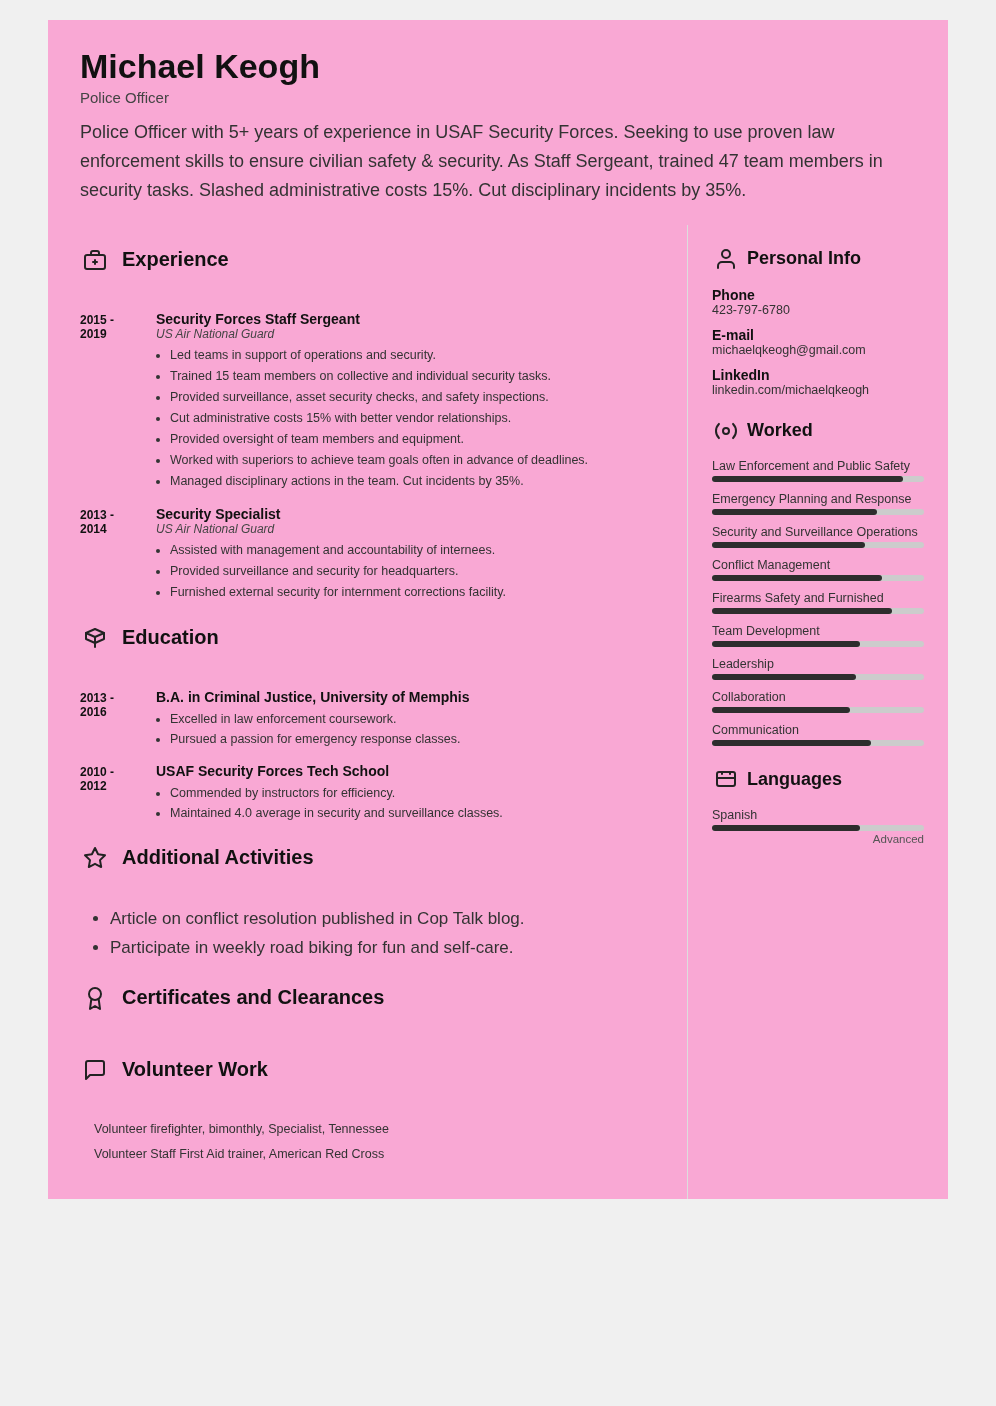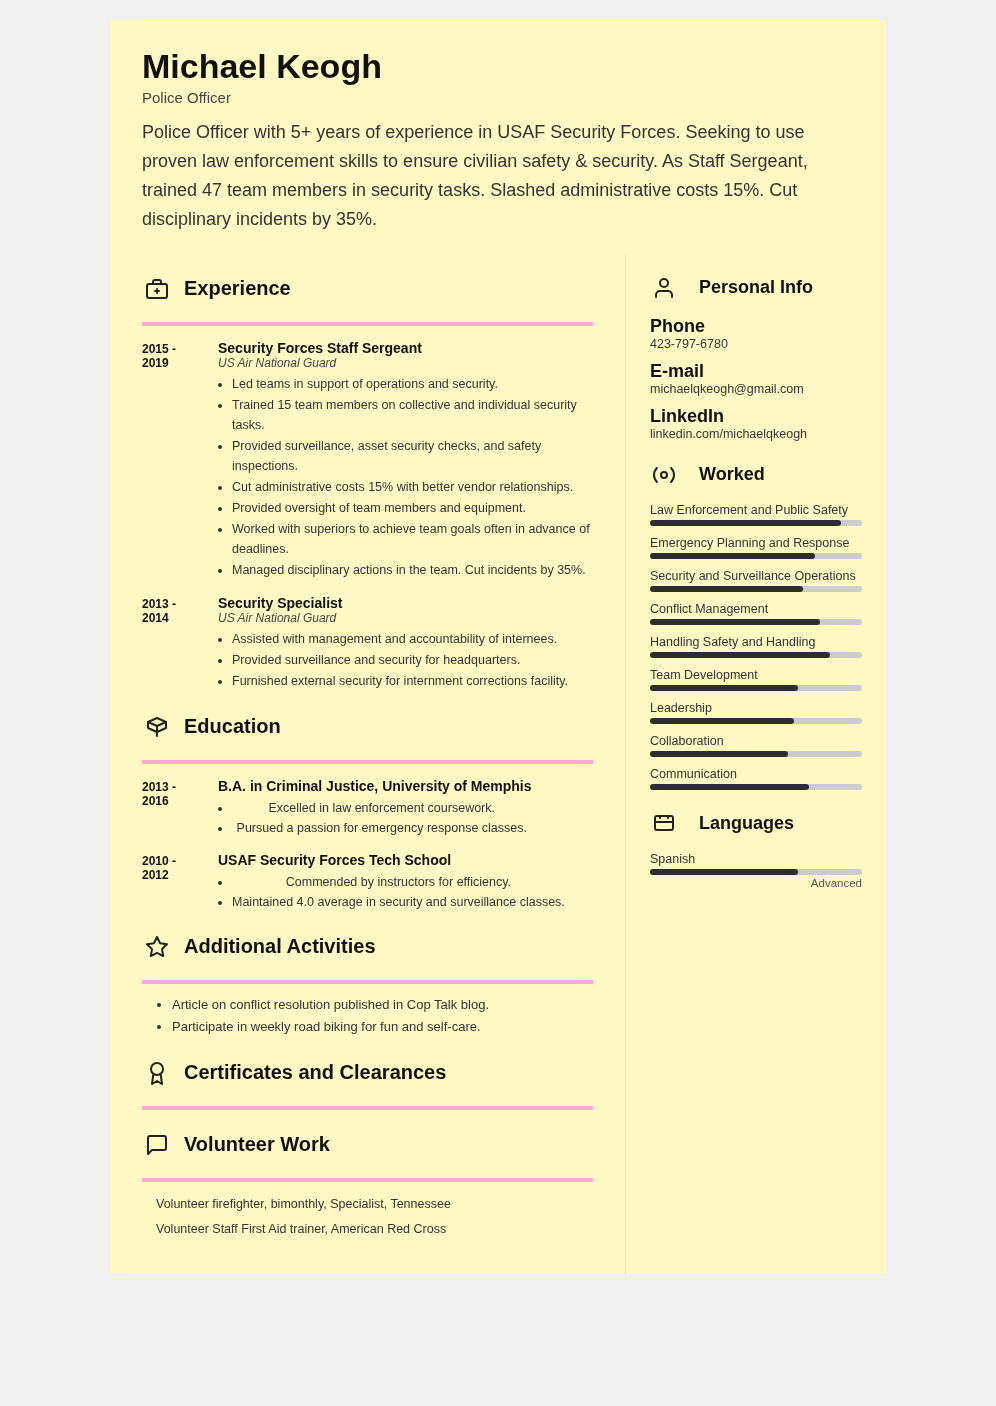--- a/index.html
+++ b/index.html
@@ -5,22 +5,22 @@
     * { margin: 0; padding: 0; box-sizing: border-box; }
     body {
       font-family: Arial, sans-serif;
       font-size: 13px;
       background: #f0f0f0;
       display: flex;
       justify-content: center;
       padding: 20px;
     }
     .resume {
-      width: 776px;
-      background: #fef9c3;
+      width: 900px;
+      background: #f9a8d4;
       display: flex;
       flex-direction: column;
     }
     .header-section {
       padding: 28px 32px 20px 32px;
       border-bottom: none;
     }
     .header-section h1 {
       font-size: 34px;
       font-weight: 900;
@@ -126,33 +126,32 @@
       padding-top: 2px;
     }
     .edu-details h3 {
       font-size: 14px;
       font-weight: 800;
       color: #111;
     }
     .edu-details ul {
       margin-left: 14px;
       margin-top: 4px;
-      text-align: center;
     }
     .edu-details ul li {
       font-size: 12.5px;
       color: #333;
       line-height: 1.6;
     }
     .activities-list {
       margin-left: 30px;
       margin-top: 10px;
     }
     .activities-list li {
-      font-size: 13px;
+      font-size: 17px;
       color: #333;
       line-height: 1.7;
     }
     .cert-list {
       margin-top: 10px;
       padding-left: 14px;
     }
     .cert-list li {
       font-size: 12.5px;
       color: #333;
@@ -169,21 +168,21 @@
       line-height: 2;
       list-style: none;
     }
     
     .right-section {
       margin-top: 20px;
     }
     .right-section-header {
       display: flex;
       align-items: center;
-      gap: 21px;
+      gap: 7px;
       margin-bottom: 8px;
       padding-bottom: 6px;
     }
     .right-section-header .icon {
       width: 28px;
       height: 28px;
       display: flex;
       align-items: center;
       justify-content: center;
       font-size: 17px;
@@ -192,21 +191,21 @@
     .right-section-header h2 {
       font-size: 18px;
       font-weight: 800;
       color: #111;
     }
     .info-item {
       margin-bottom: 10px;
     }
     .info-item .info-label {
       font-weight: 700;
-      font-size: 18px;
+      font-size: 14px;
       color: #111;
     }
     .info-item .info-value {
       font-size: 12.5px;
       color: #333;
     }
     .skill-item {
       margin-bottom: 10px;
     }
     .skill-name {
@@ -444,21 +443,21 @@
         <div class="skill-bar-fill" style="width:72%"></div>
       </div>
     </div>
             <div class="skill-item">
       <div class="skill-name">Conflict Management</div>
       <div class="skill-bar-bg">
         <div class="skill-bar-fill" style="width:80%"></div>
       </div>
     </div>
             <div class="skill-item">
-      <div class="skill-name">Handling Safety and Handling</div>
+      <div class="skill-name">Firearms Safety and Furnished</div>
       <div class="skill-bar-bg">
         <div class="skill-bar-fill" style="width:85%"></div>
       </div>
     </div>
             <div class="skill-item">
       <div class="skill-name">Team Development</div>
       <div class="skill-bar-bg">
         <div class="skill-bar-fill" style="width:70%"></div>
       </div>
     </div>

